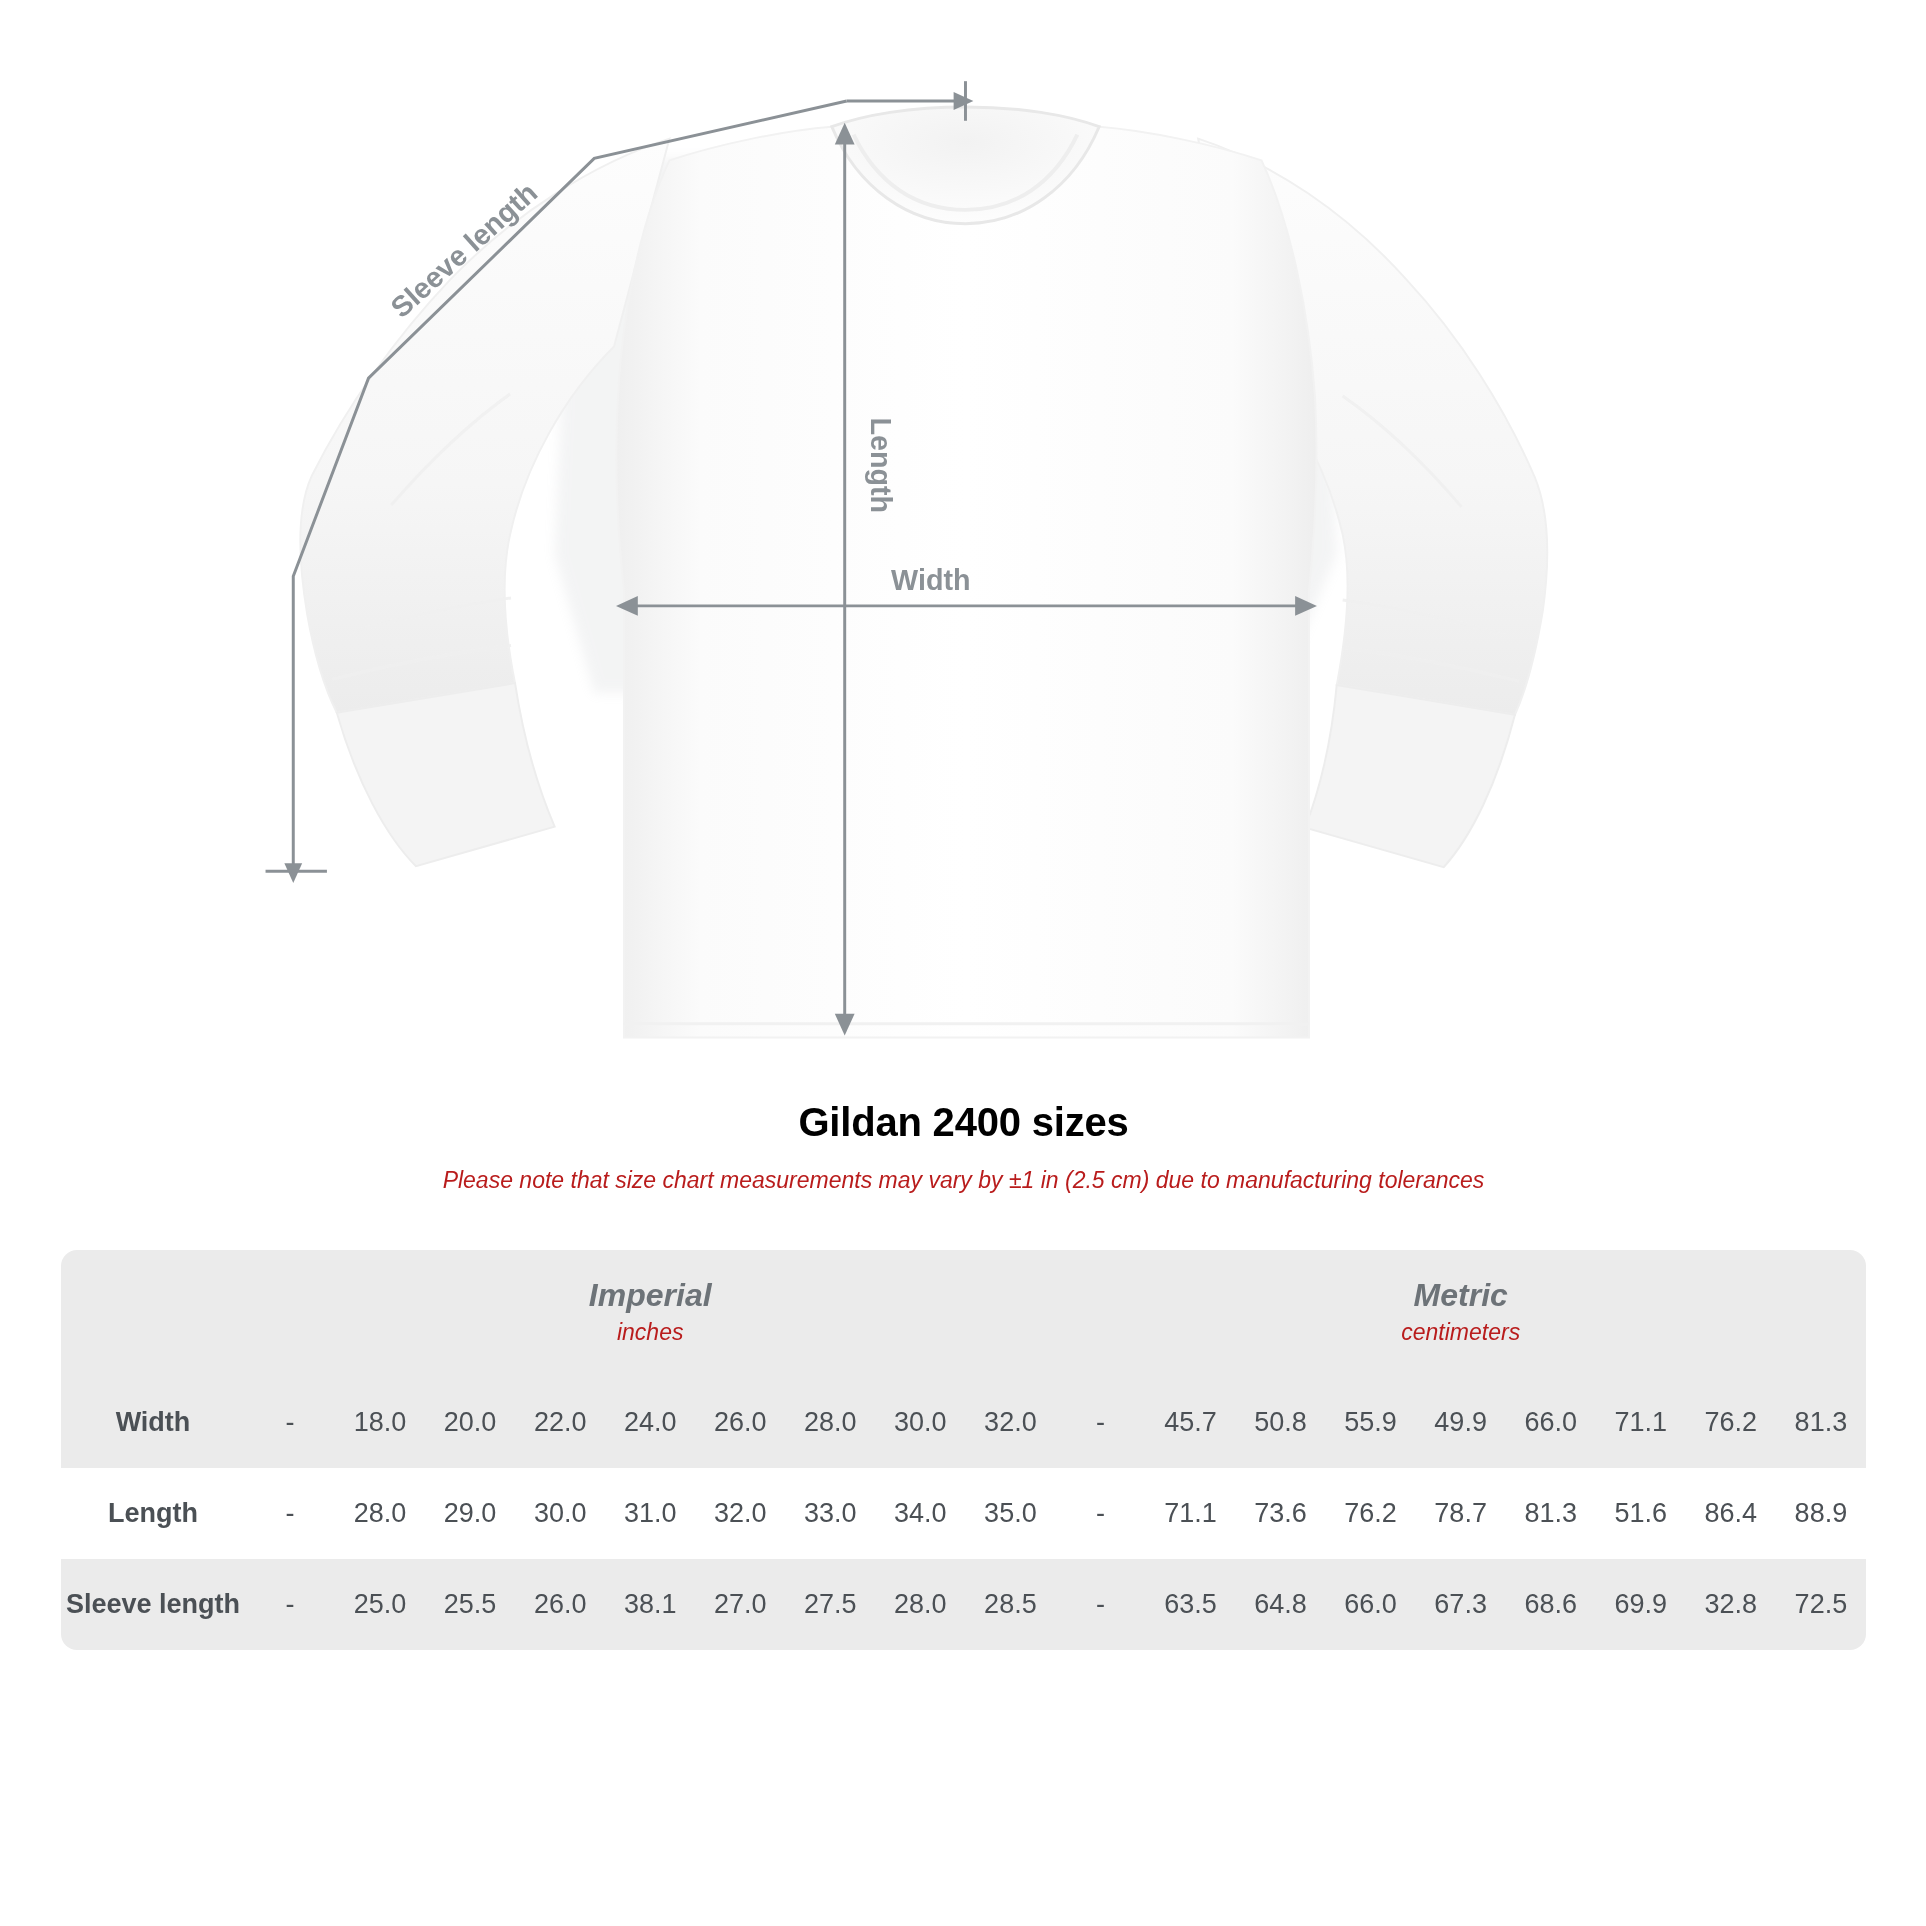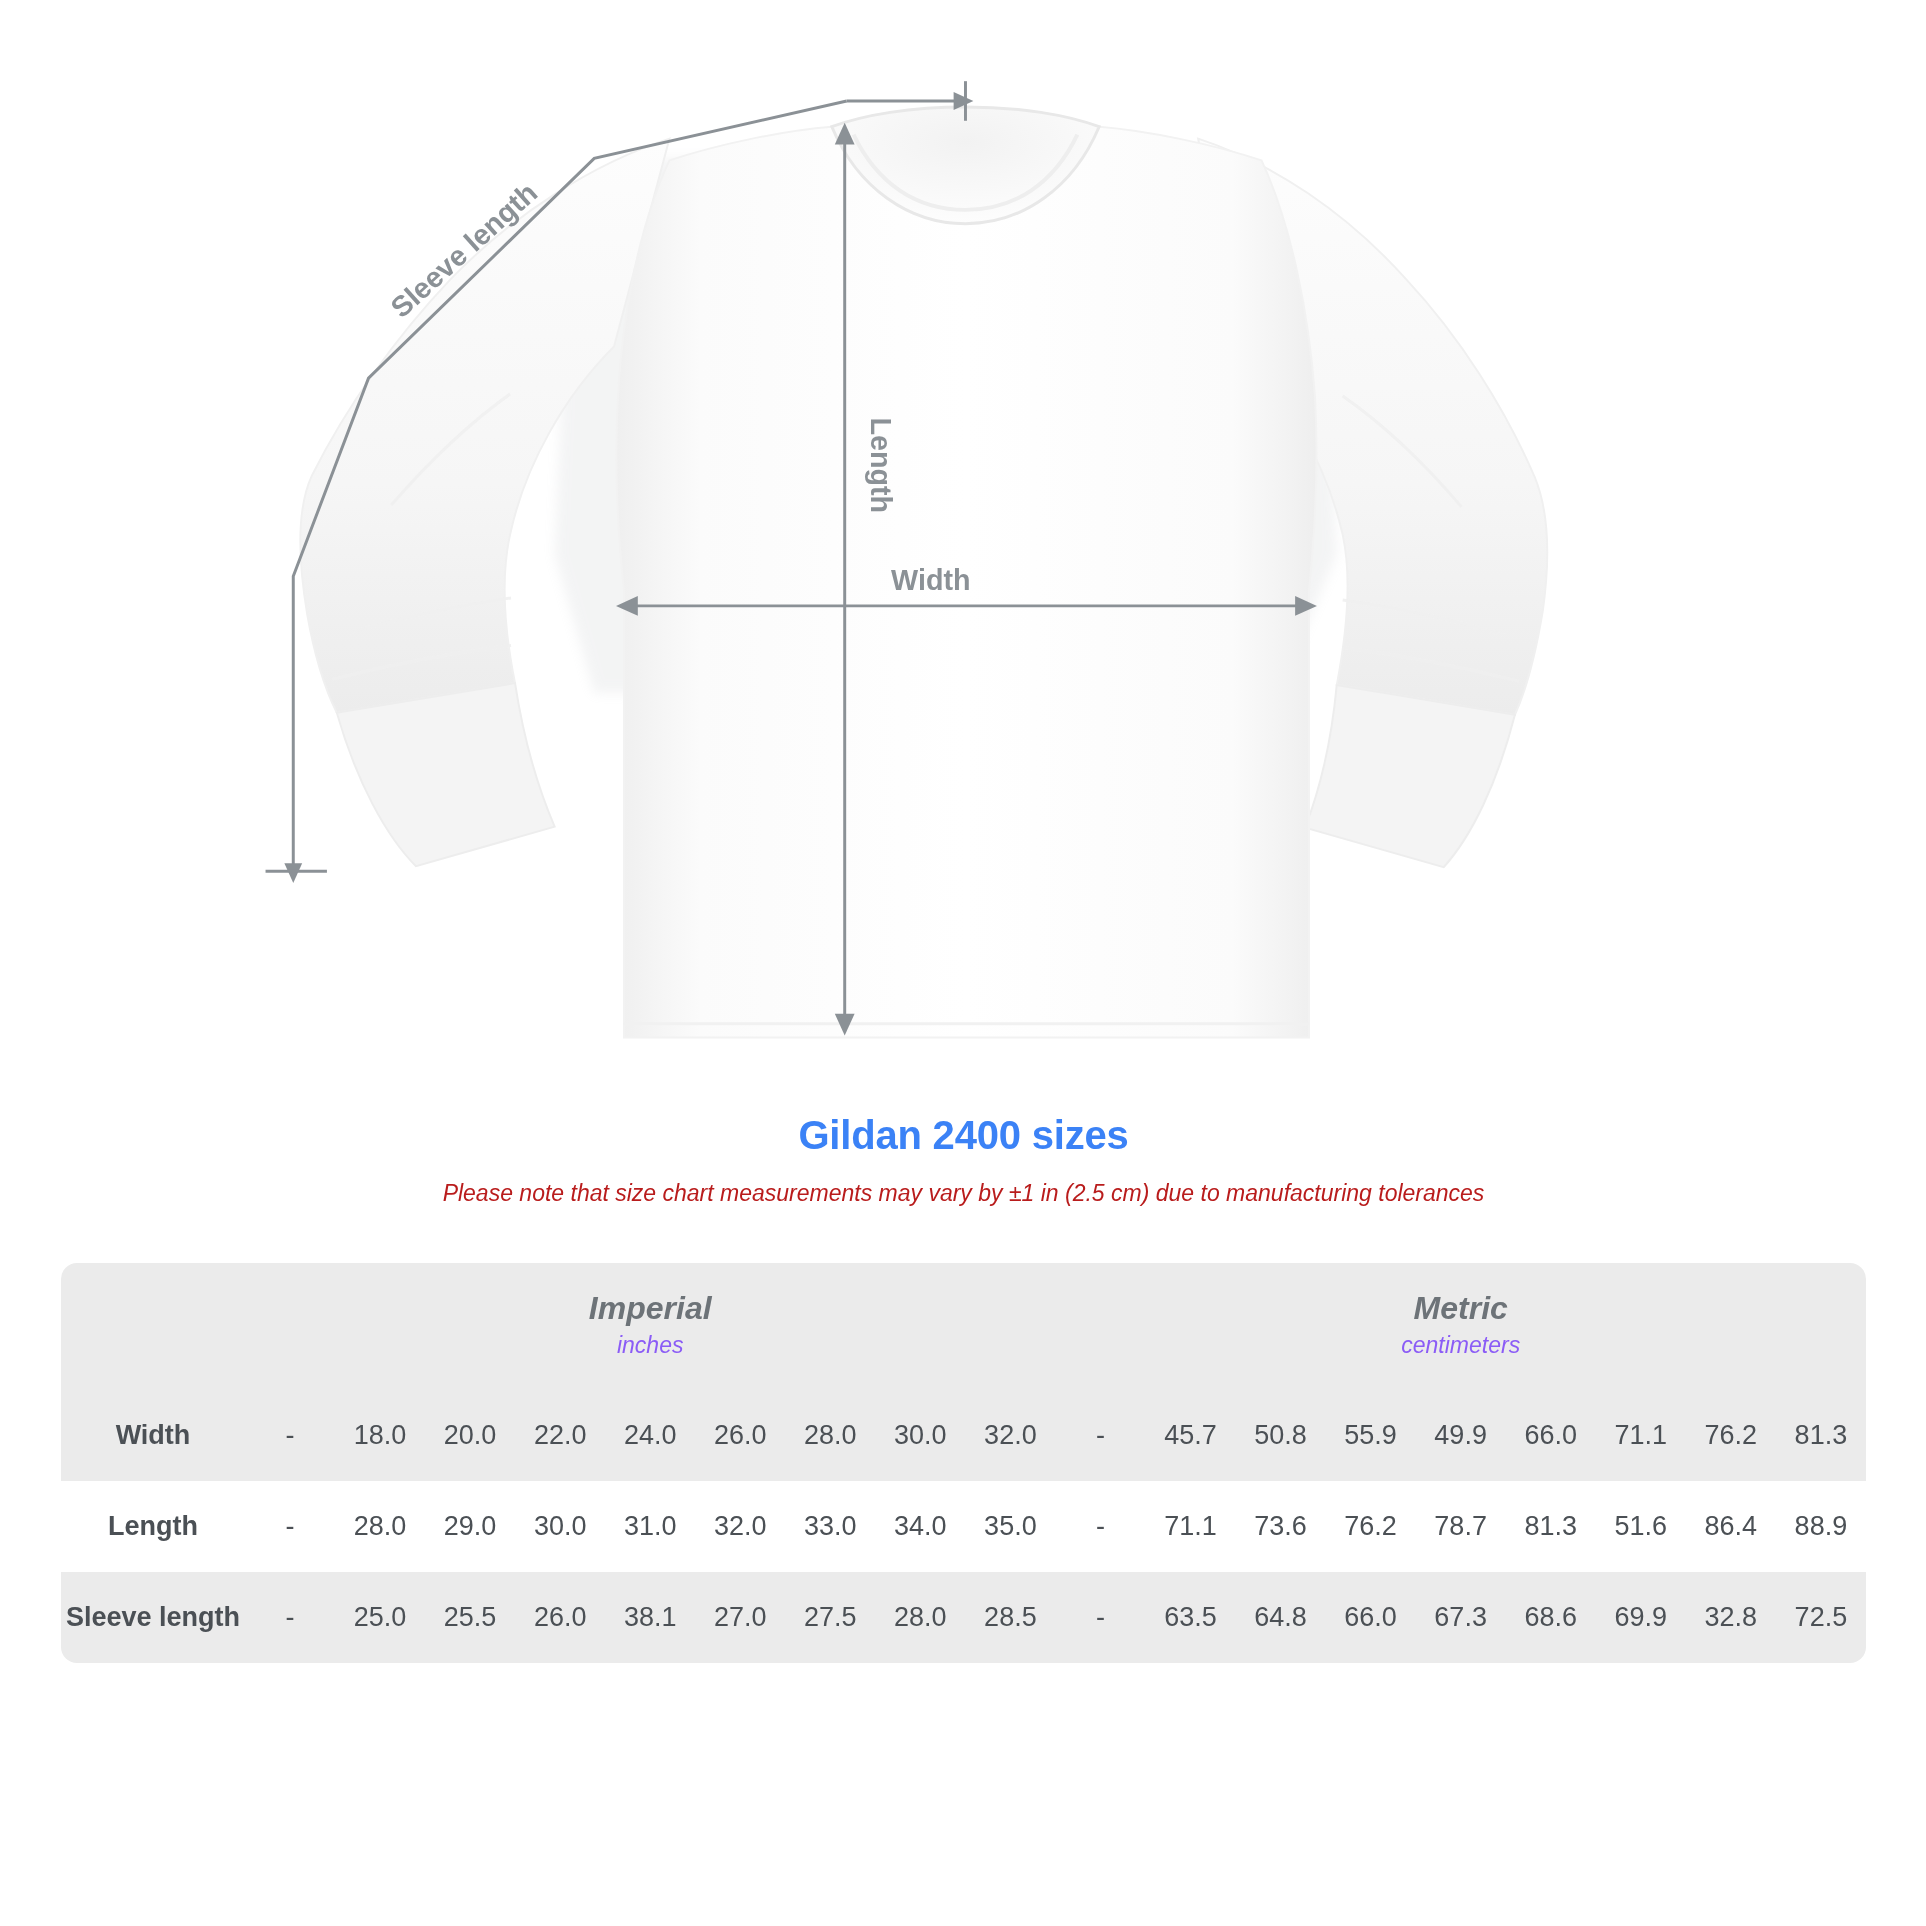--- a/index.html
+++ b/index.html
@@ -30,22 +30,22 @@
     position: absolute;
     top: 0;
     left: 0;
   }
 
   
   .chart-title {
     text-align: center;
     font-size: 40px;
     font-weight: bold;
-    color: #3b82f6;
-    margin: 16px;
+    color: #000000;
+    margin: 3px;
     padding-top: 8px;
     letter-spacing: -0.2px;
   }
   .chart-subtitle {
     text-align: center;
     font-size: 23px;
     font-style: italic;
     color: #b91c1c;
     margin: 22px 0 0 0;
   }
@@ -77,21 +77,21 @@
   .unit-name {
     font-size: 32px;
     font-weight: bold;
     font-style: italic;
     color: #6d7378;
     line-height: 1.15;
   }
   .unit-sub {
     font-size: 23px;
     font-style: italic;
-    color: #8b5cf6;
+    color: #b91c1c;
     line-height: 1.6;
   }
   .header-row th {
     background: #ffffff;
     height: 99px;
     font-weight: bold;
     font-size: 27px;
     color: #5a6065;
   }
   .header-row th.rowlabel {

